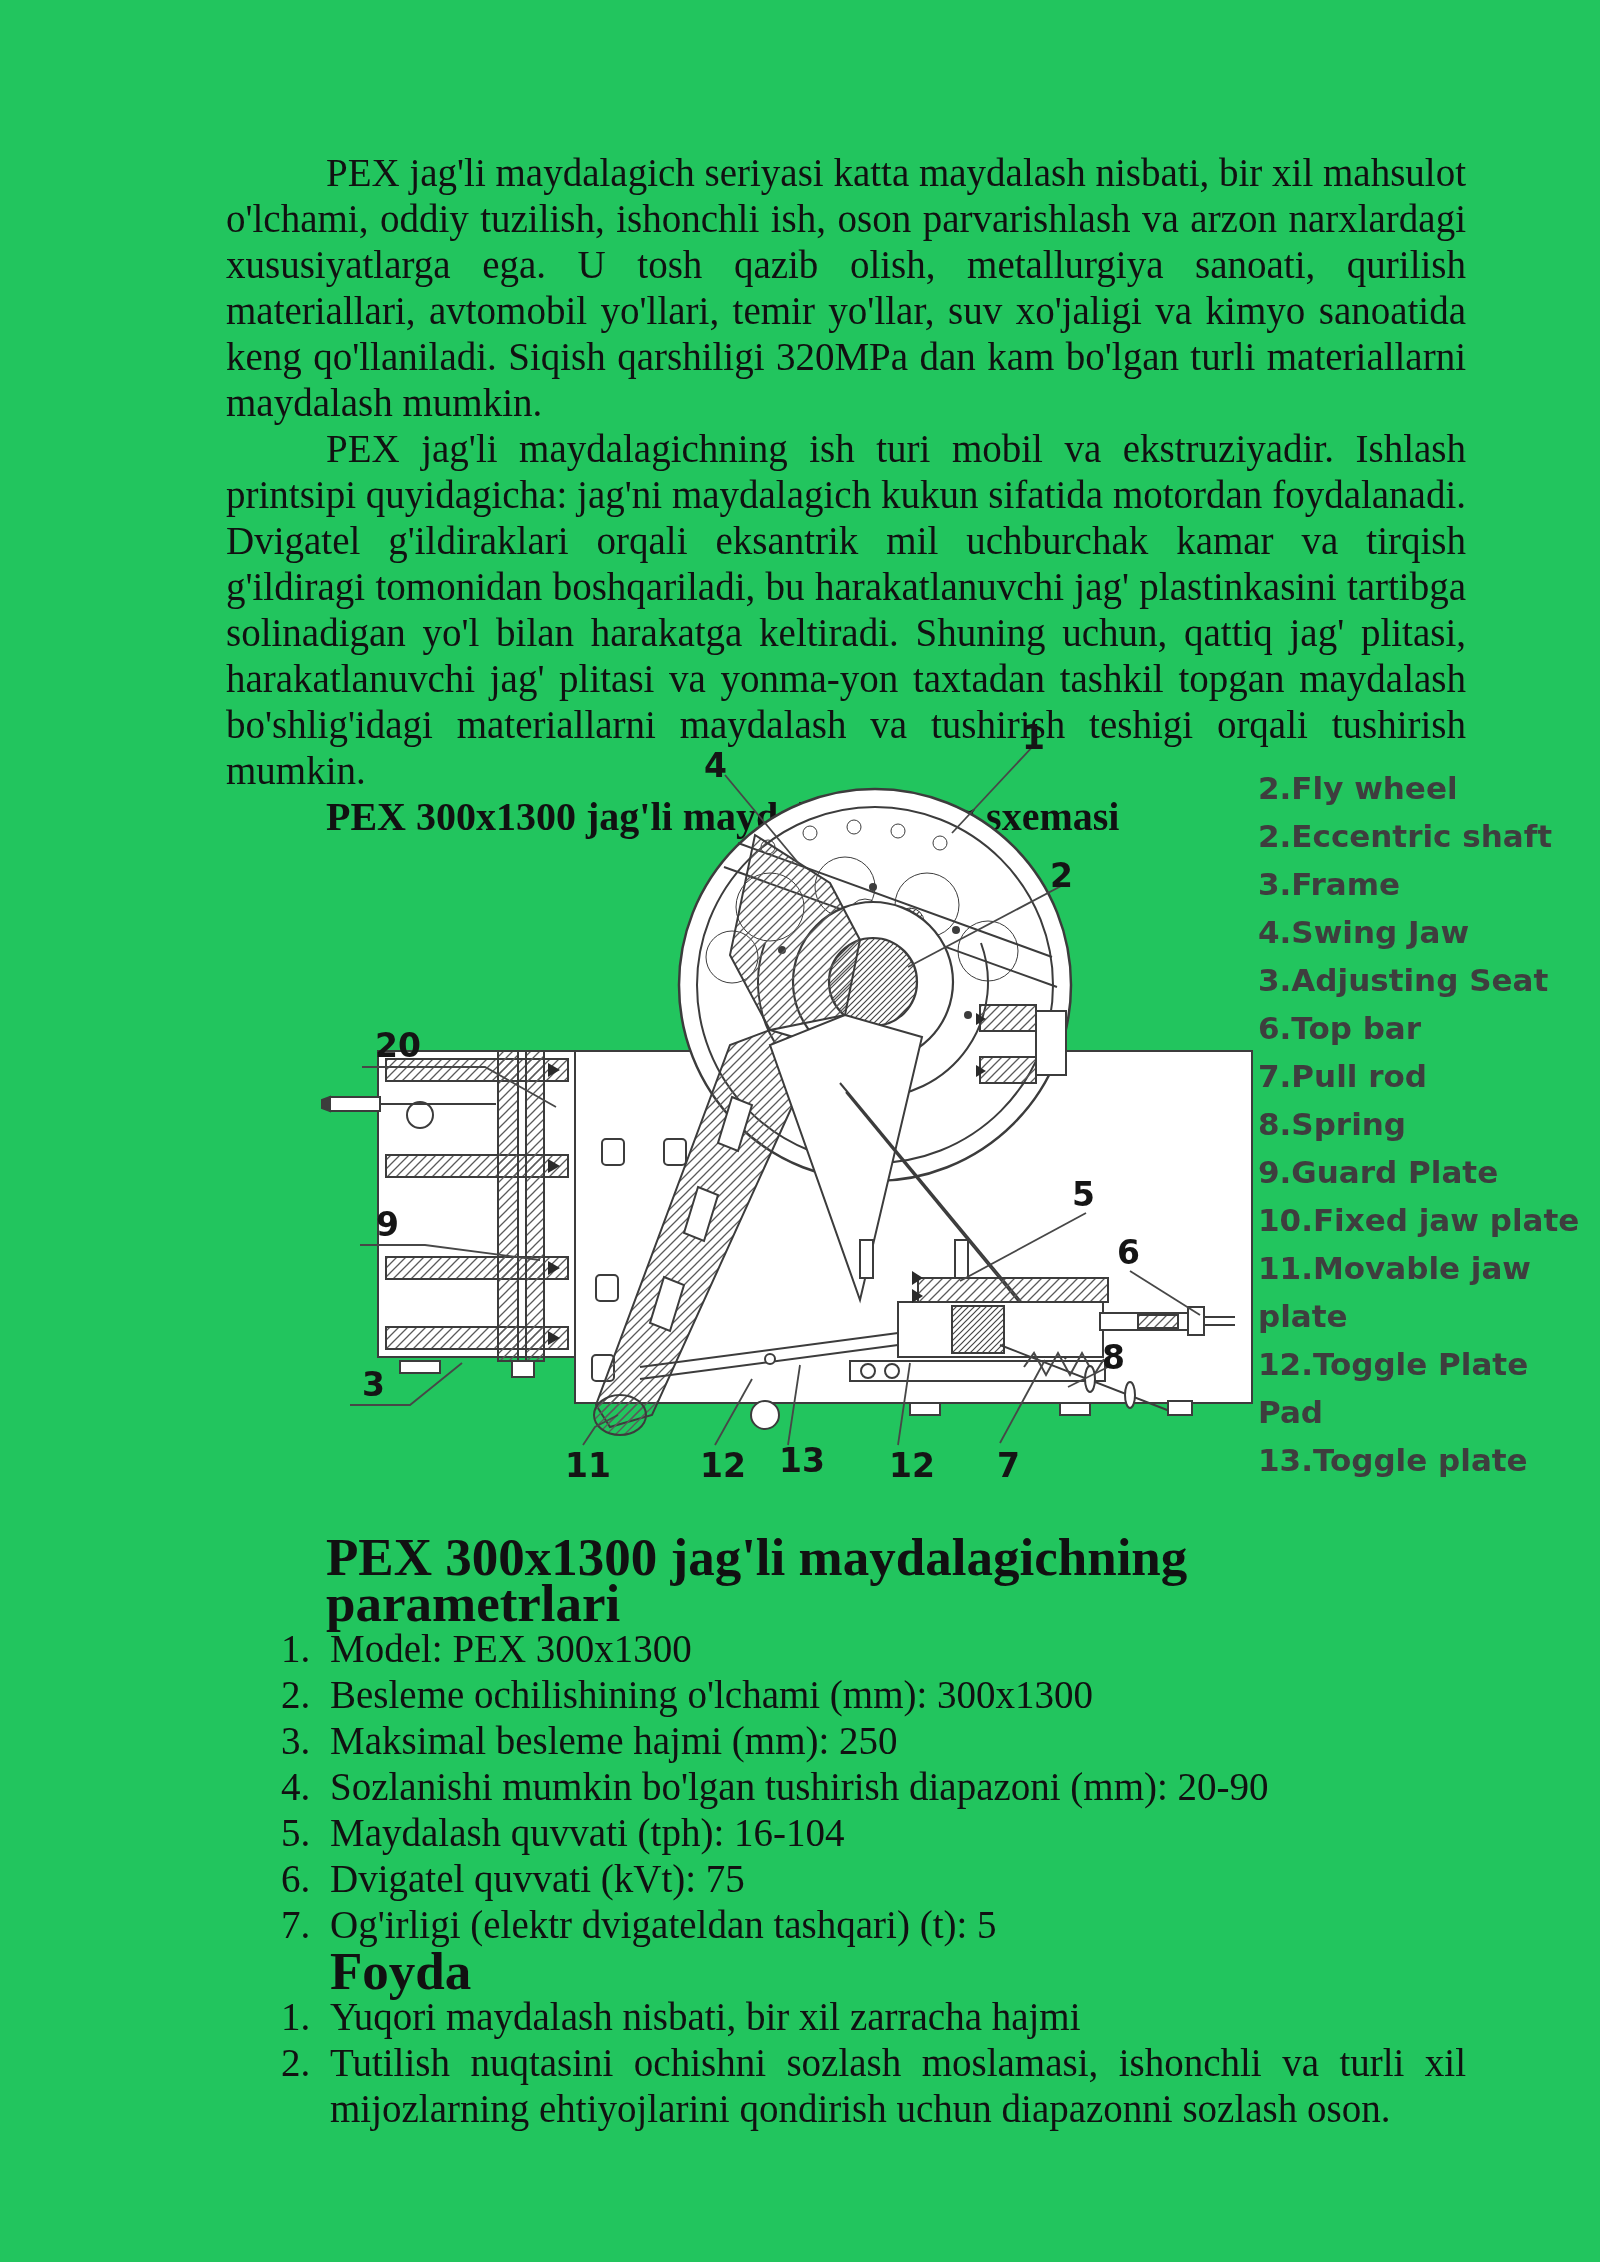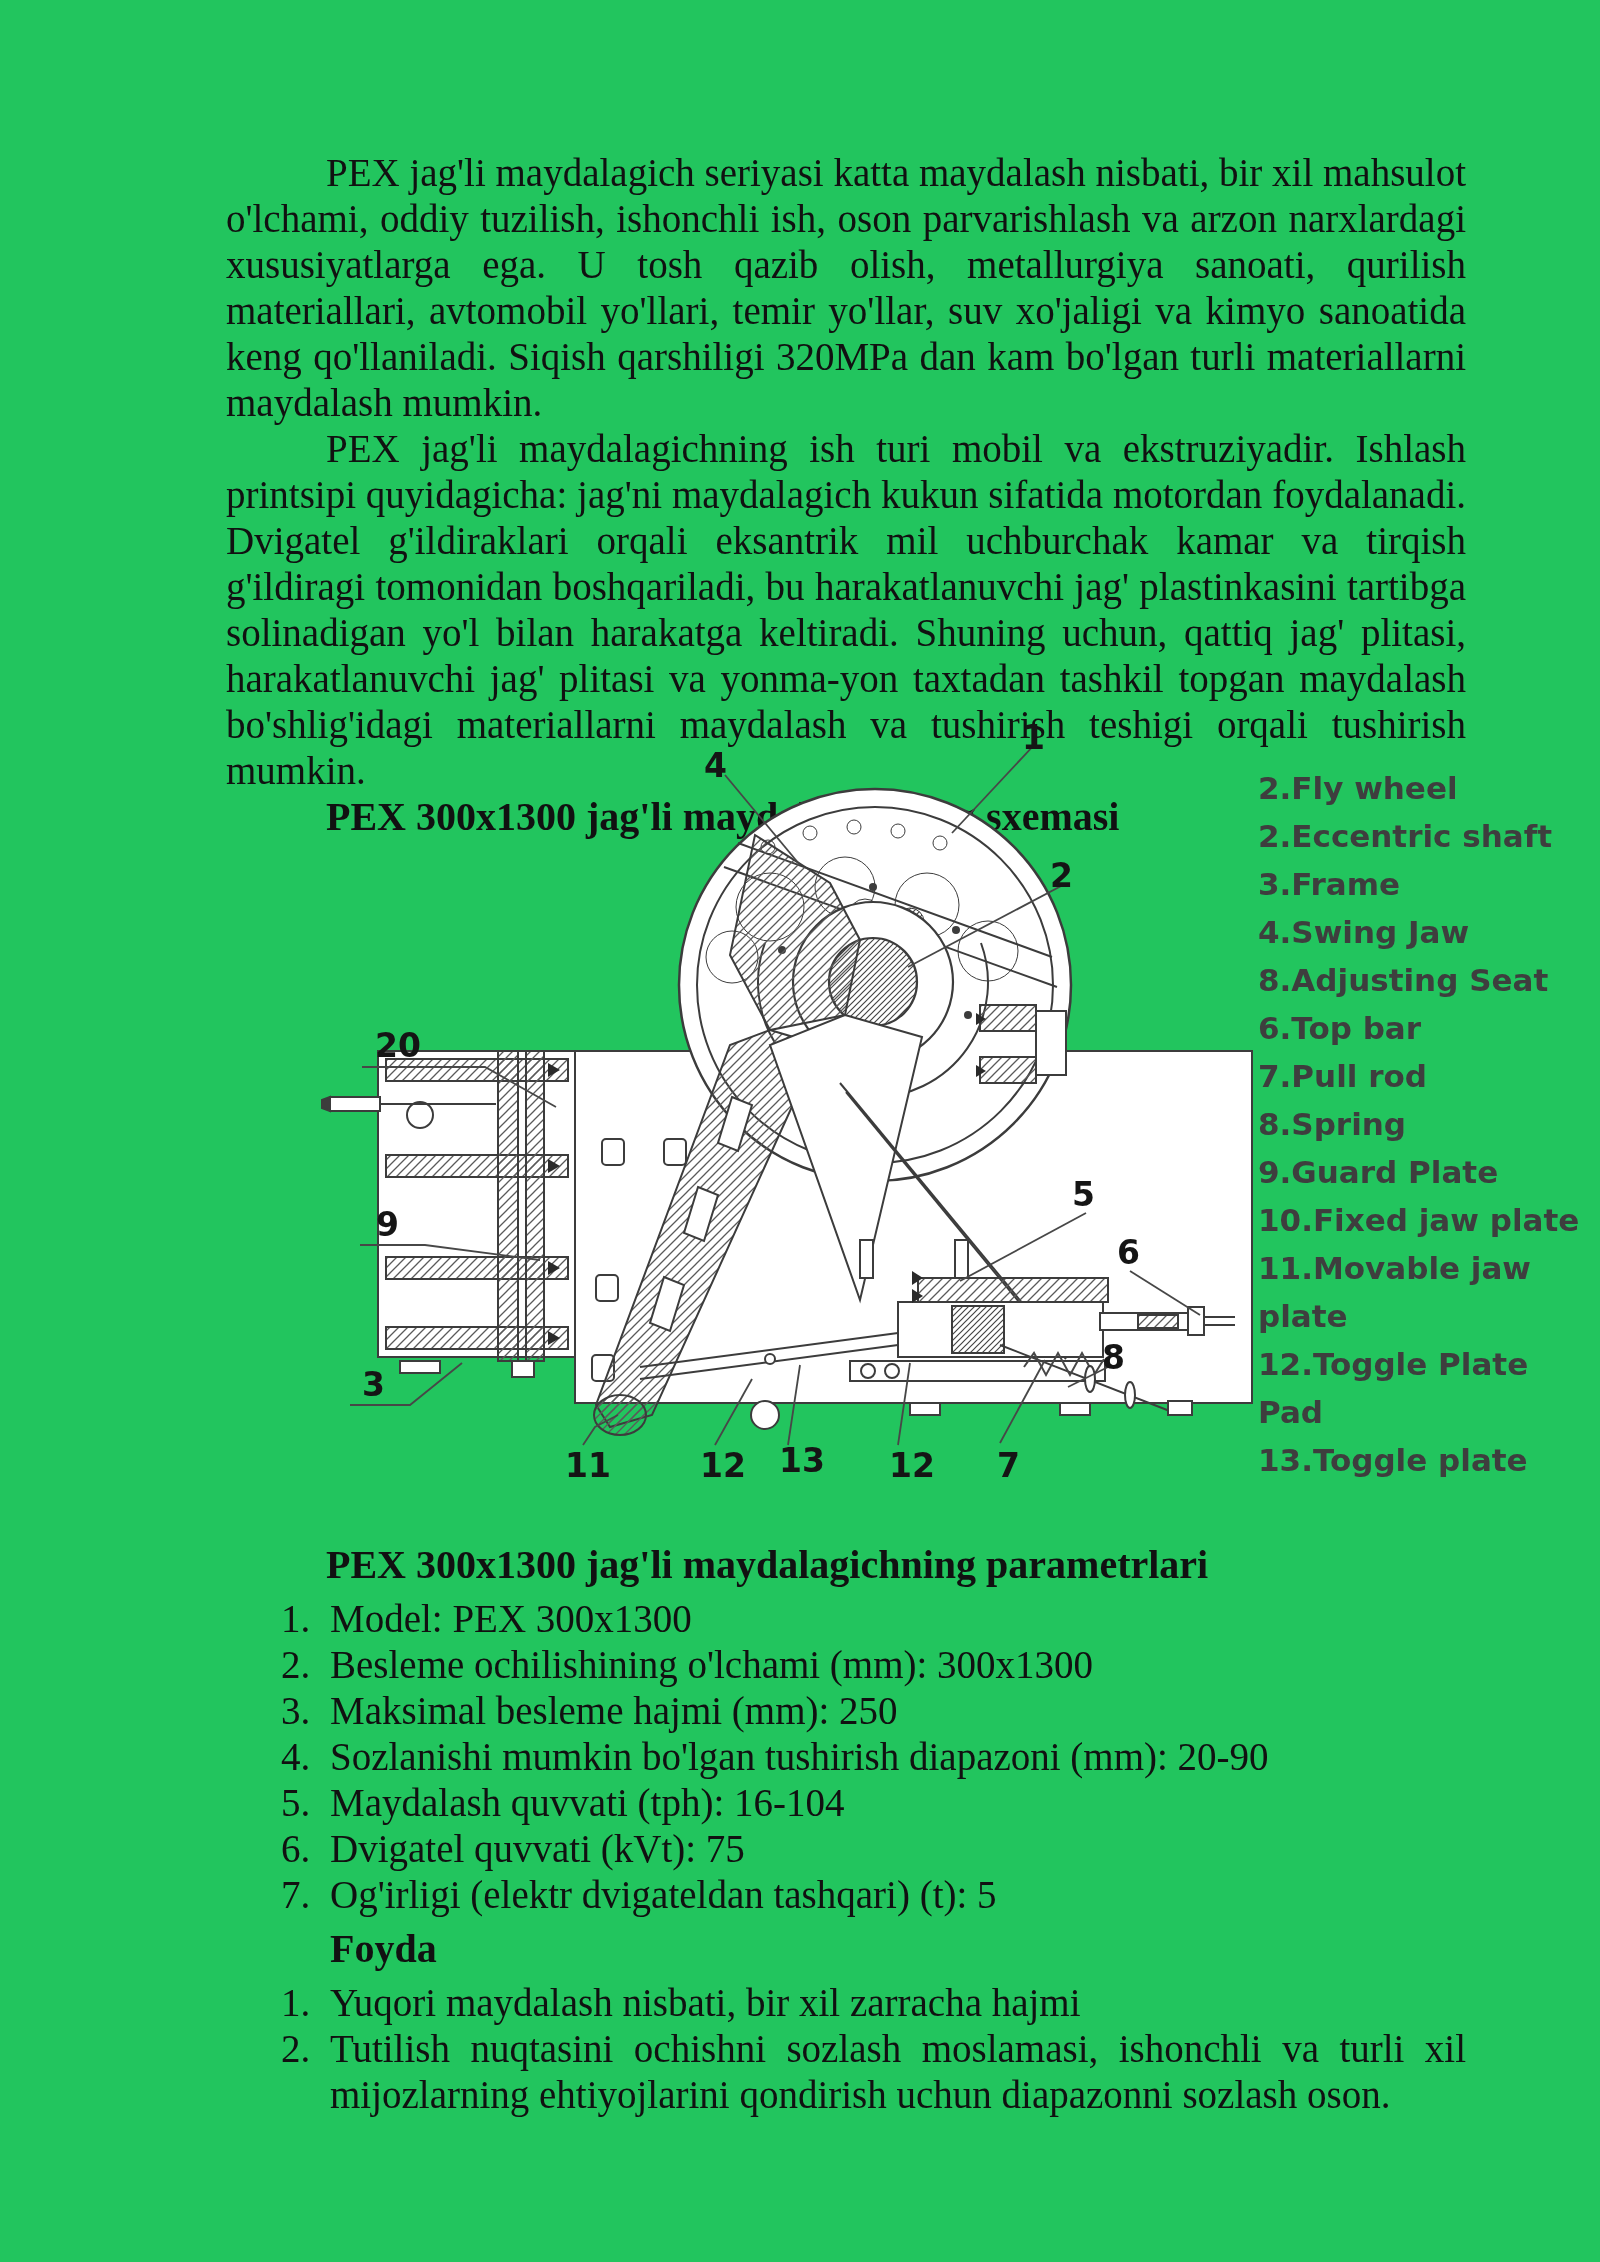--- a/index.html
+++ b/index.html
@@ -34,21 +34,21 @@
     list-style:none;margin:0;padding:0;
     font-family:"DejaVu Sans", sans-serif;
     font-size:31px;line-height:48px;font-weight:bold;color:#3e3e3e;
   }
   
   .paramsblock{
     position:absolute;left:226px;top:1534px;width:1240px;
     font-size:39px;line-height:46px;
   }
   .params-heading,.benefits-heading{
-    margin:8px;font-size:40px;line-height:46px;font-weight:bold;
+    margin:0;font-size:53px;line-height:46px;font-weight:bold;
   }
   .params-heading{margin-left:100px;}
   .benefits-heading{margin-left:104px;}
   ol.numlist{list-style:none;margin:0;padding:0;}
   ol.numlist>li{display:flex;align-items:flex-start;margin-left:55px;}
   ol.numlist .num{flex:0 0 49px;}
   ol.numlist .itext{flex:1 1 auto;text-align:justify;}
 </style>
 </head>
 <body>
@@ -220,21 +220,21 @@
     <div class="callout" style="left:400px;top:733px;">12</div>
     <div class="callout" style="left:479px;top:728px;">13</div>
     <div class="callout" style="left:589px;top:733px;">12</div>
     <div class="callout" style="left:697px;top:733px;">7</div>
 
     <ul class="legend">
       <li>2.Fly wheel</li>
       <li>2.Eccentric shaft</li>
       <li>3.Frame</li>
       <li>4.Swing Jaw</li>
-      <li>8.Adjusting Seat</li>
+      <li>3.Adjusting Seat</li>
       <li>6.Top bar</li>
       <li>7.Pull rod</li>
       <li>8.Spring</li>
       <li>9.Guard Plate</li>
       <li>10.Fixed jaw plate</li>
       <li>11.Movable jaw plate</li>
       <li>12.Toggle Plate Pad</li>
       <li>13.Toggle plate</li>
     </ul>
   </div>

